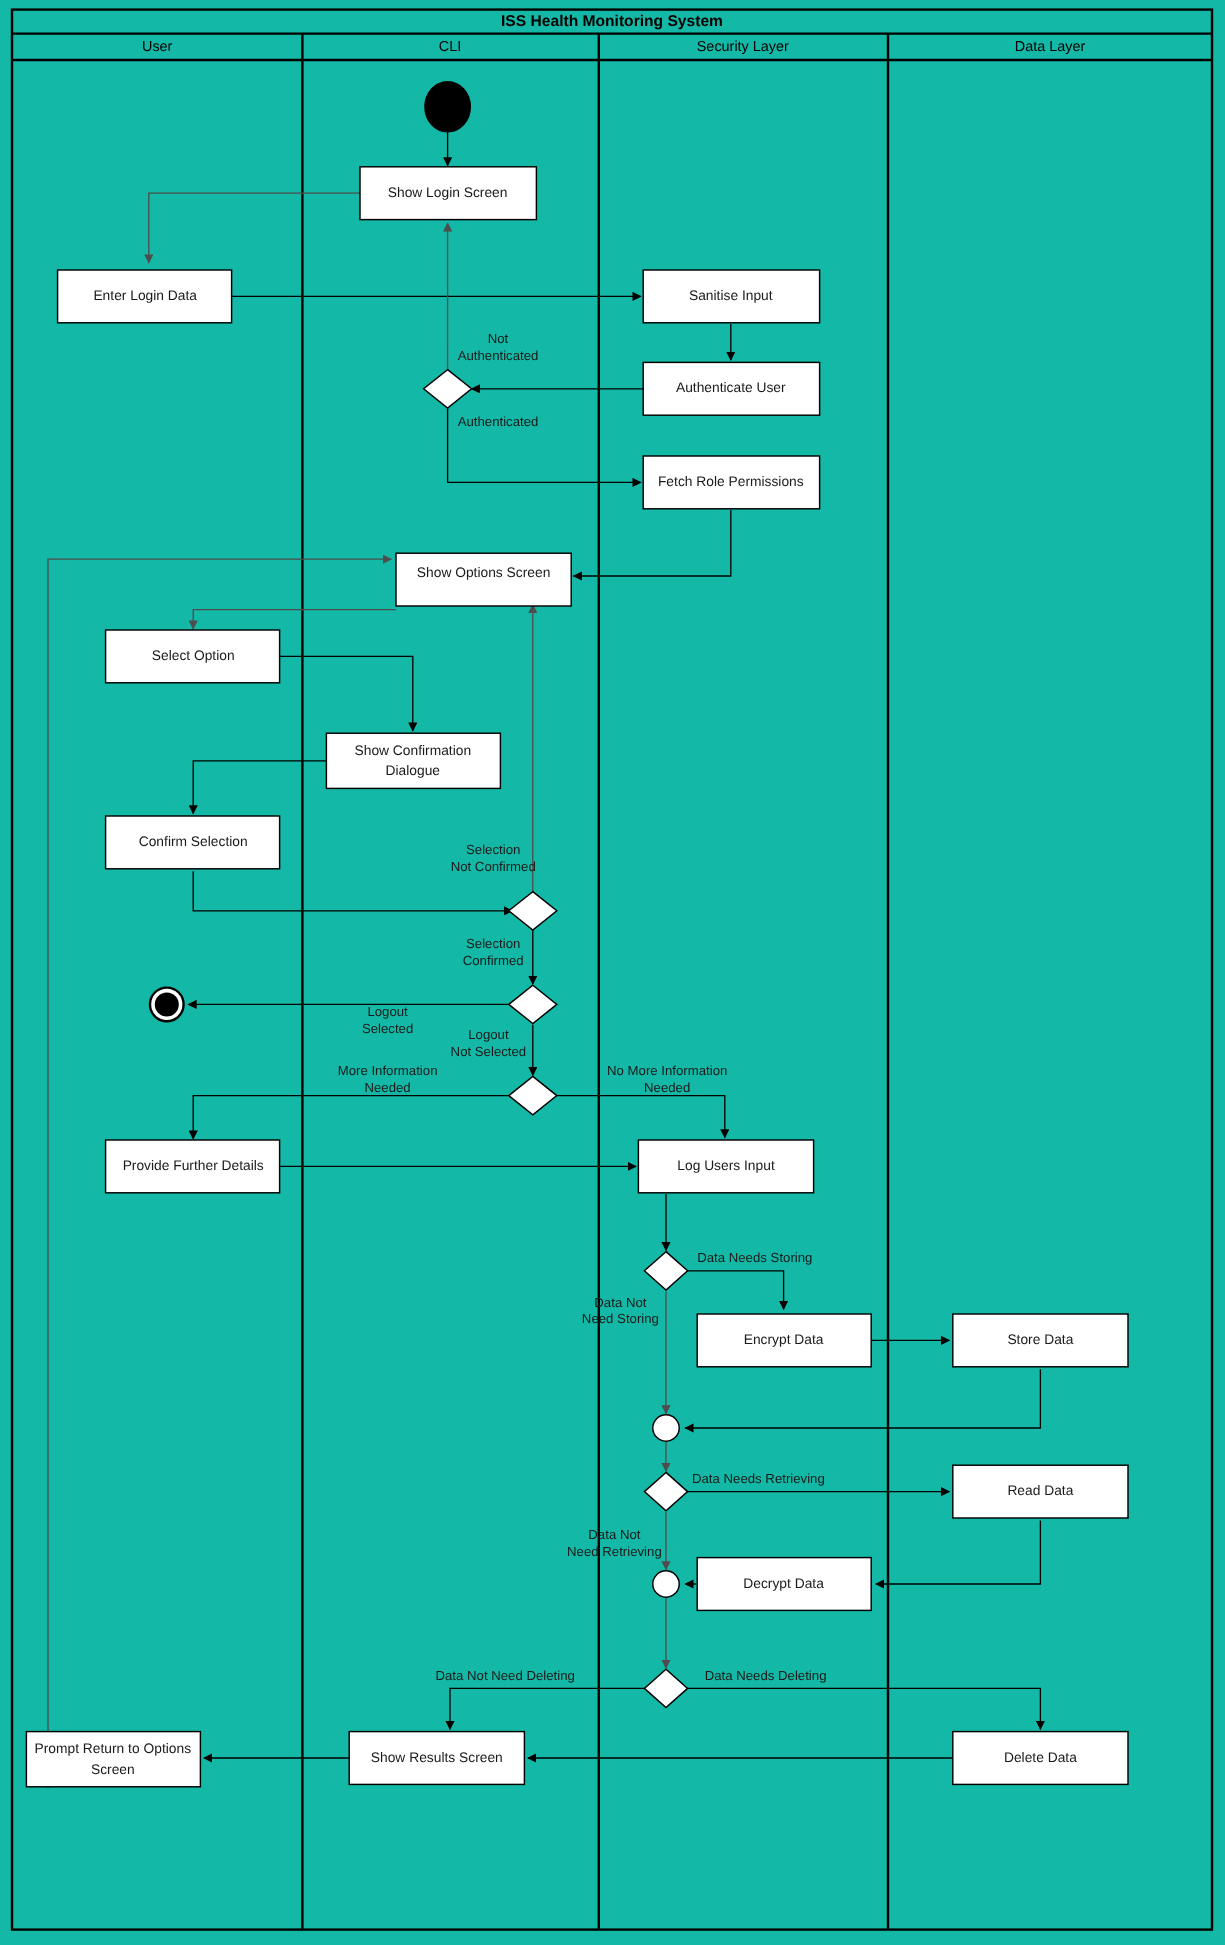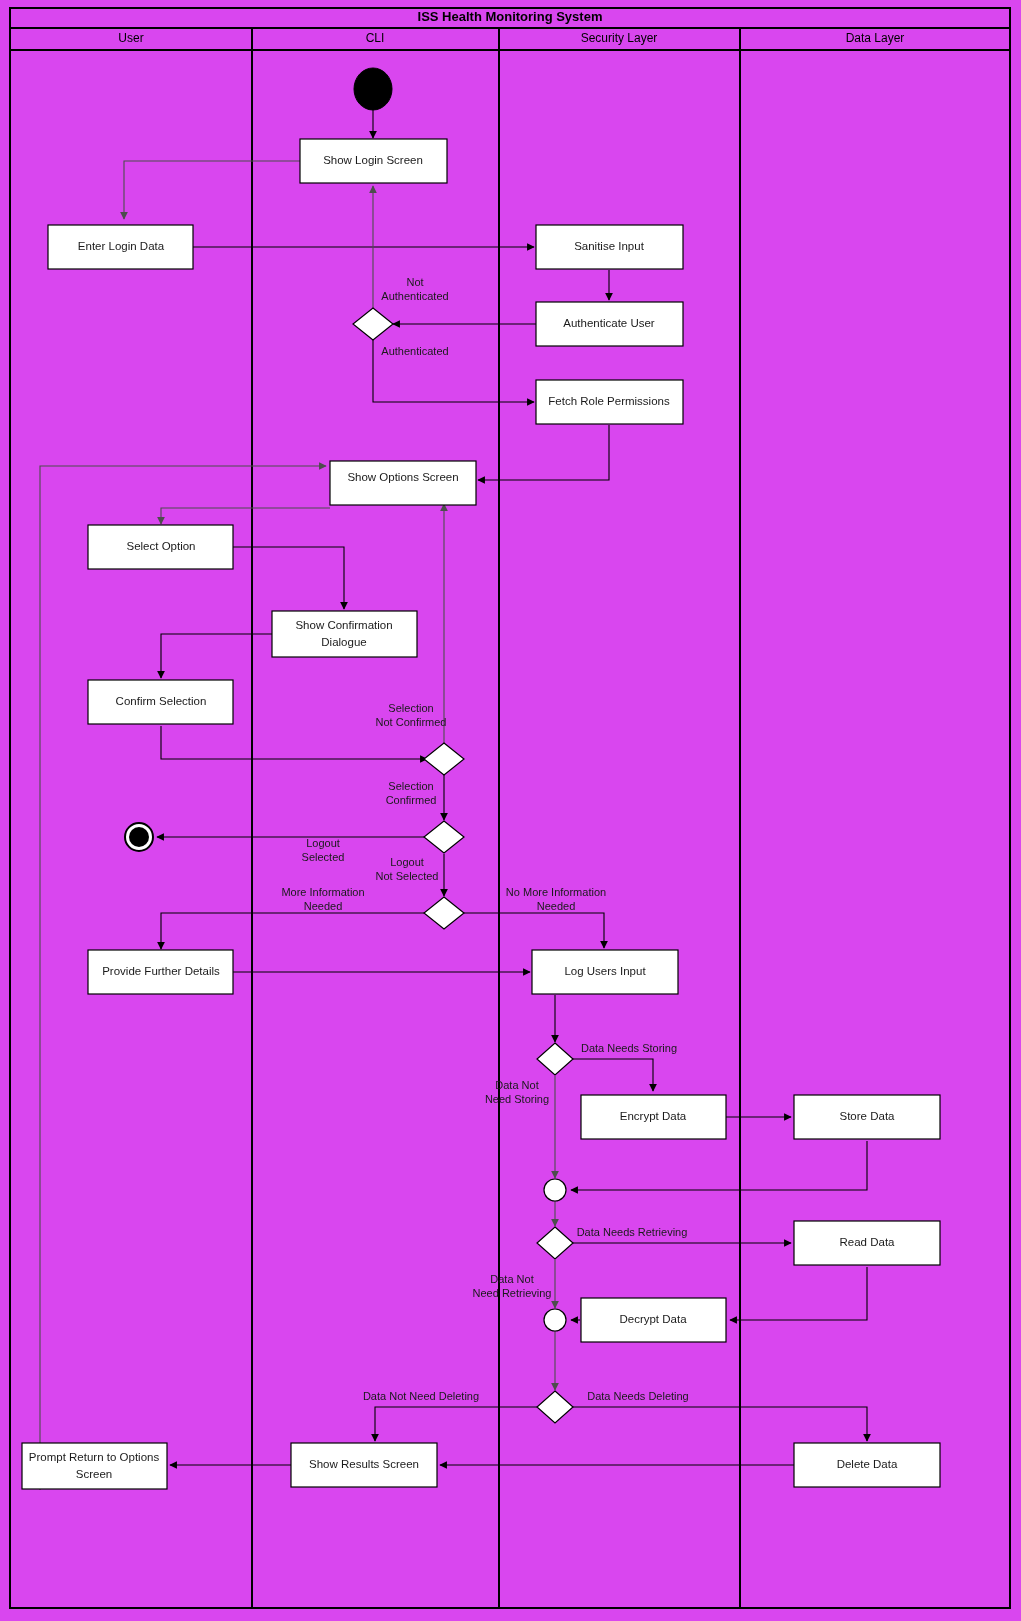--- a/index.html
+++ b/index.html
@@ -7,21 +7,21 @@
     padding: 0;
     background: #ffffff;
   }
   body {
     font-family: "Liberation Sans", sans-serif;
   }
   #canvas-wrap {
     position: relative;
     width: 1021px;
     height: 1621px;
-    background: #d946ef;
+    background: #14b8a6;
     overflow: hidden;
   }
   svg#diagram {
     position: absolute;
     left: 0;
     top: 0;
     width: 1021px;
     height: 1621px;
   }
   .frame-line {

